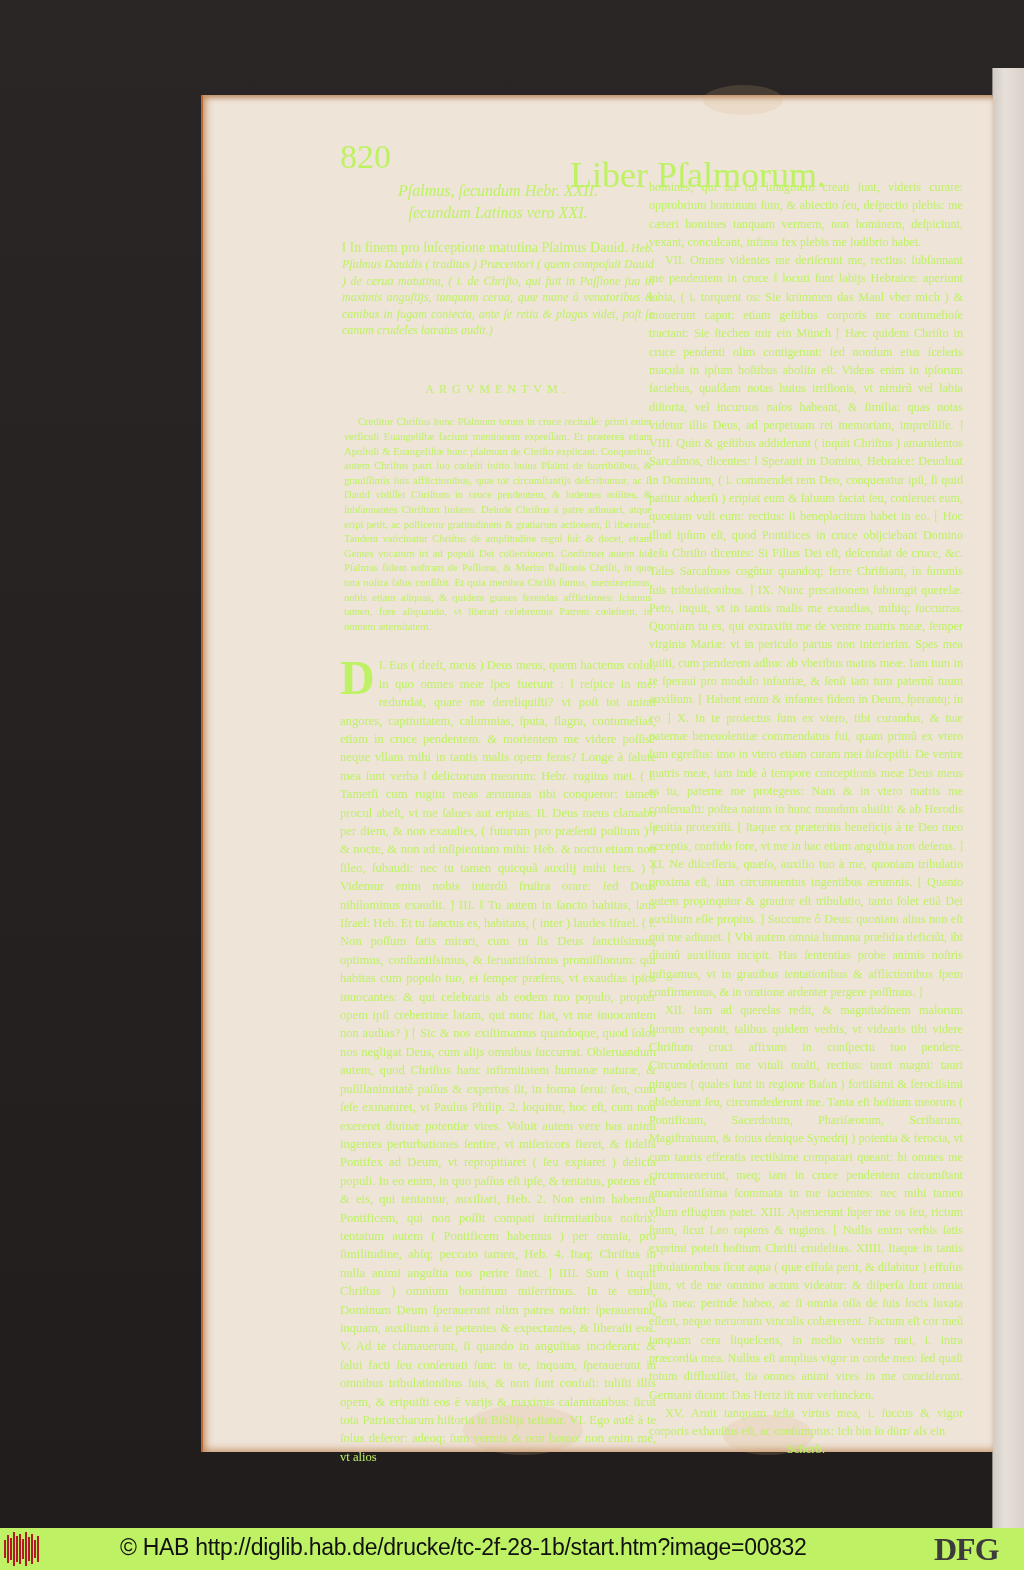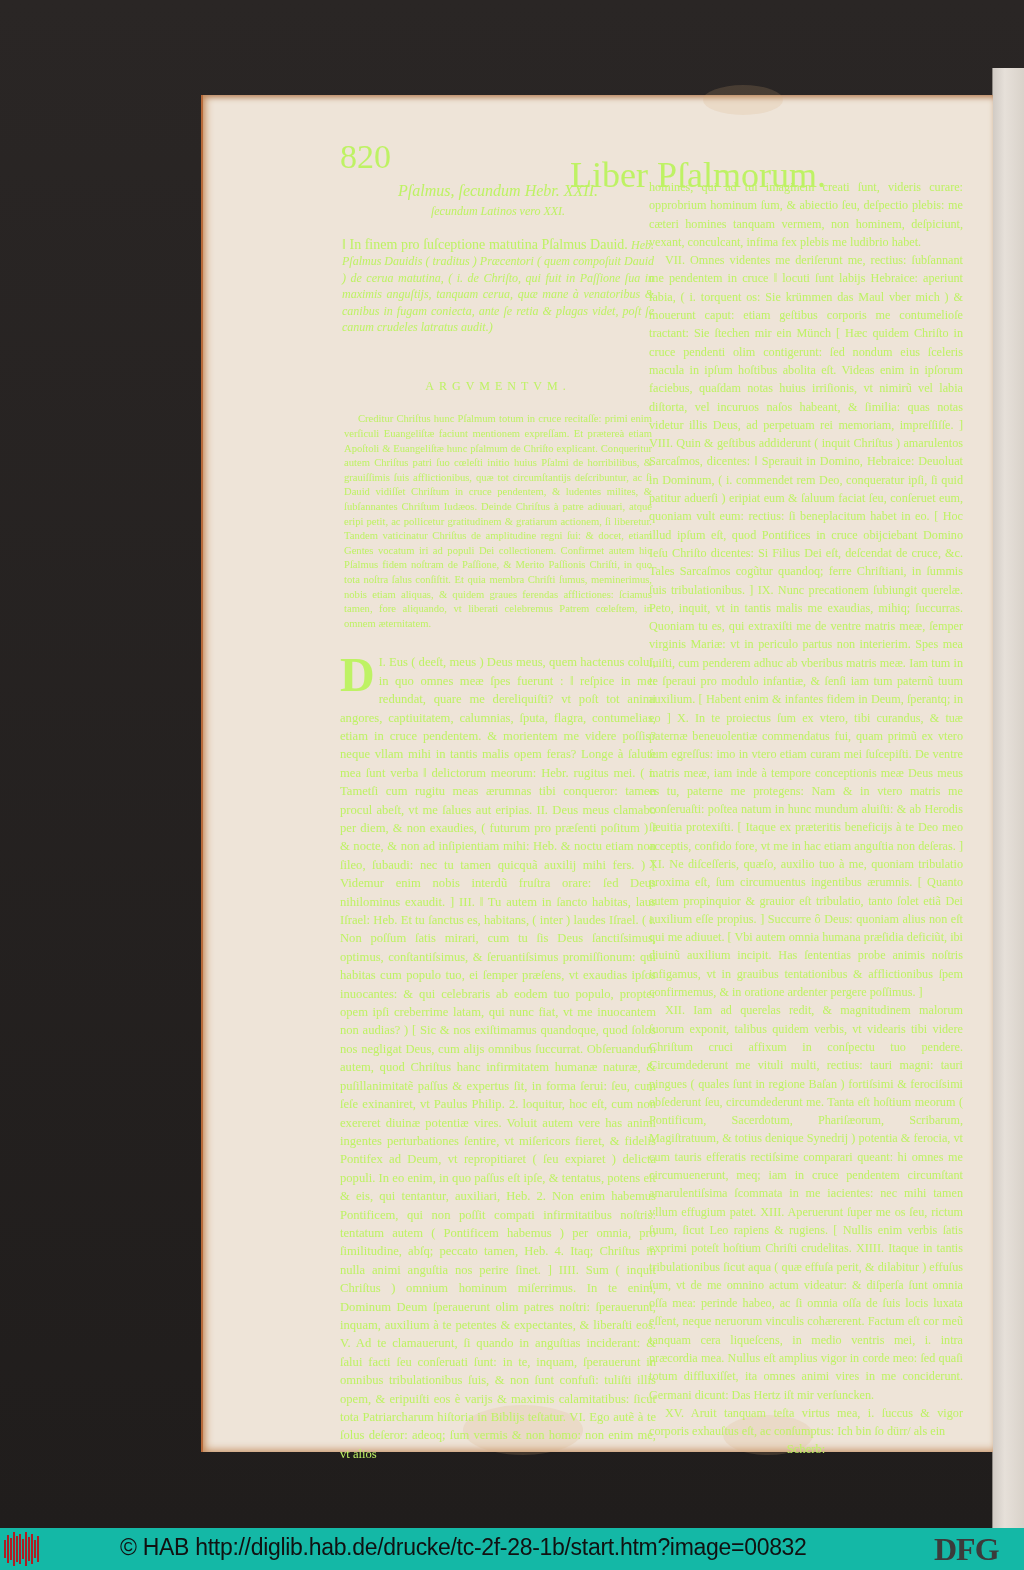--- a/index.html
+++ b/index.html
@@ -9,31 +9,31 @@
   .right-leaf:before{content:"";position:absolute;left:0;top:0;width:1px;height:100%;background:#8f8a84;}
   .page{position:absolute;left:201px;top:95px;width:790px;height:1357px;background:#eee4d8;
         box-shadow:inset 6px 0 8px -4px #c58a5a, inset 0 -6px 8px -4px #c99a70, inset 0 6px 6px -4px #b07a50;border-left:2px solid #b86a3a;}
   .stain{position:absolute;border-radius:50%;background:rgba(214,170,120,0.18);}
   .text{color:#bef264;}
   .header-num{position:absolute;left:340px;top:138px;font-size:34px;letter-spacing:0px;}
   .header-title{position:absolute;left:570px;top:134px;font-size:36px;margin-top:20px;}
   .col-left{position:absolute;left:340px;top:178px;width:316px;}
   .col-right{position:absolute;left:649px;top:178px;width:314px;}
   .psalm-title{font-style:italic;font-size:16px;text-align:center;line-height:26px;margin:0;}
-  .psalm-sub{font-style:italic;font-size:12px;text-align:center;margin:0 0 18px 0;}
+  .psalm-sub{font-style:italic;font-size:16px;text-align:center;margin:0 0 18px 0;}
   .inscr{font-size:12.4px;line-height:16.4px;text-align:justify;margin:2px;}
   .inscr .lead{font-style:normal;font-size:14px;}
   .inscr i{font-size:12px;}
   .argh{font-size:12px;letter-spacing:5px;text-align:center;margin:44px 0 18px 0;}
   .arg{font-size:10.6px;line-height:14.6px;text-align:justify;text-indent:14px;margin:4px;}
   .body{font-size:12.6px;line-height:18.4px;text-align:justify;margin:0;}
   .dropcap{float:left;font-size:48px;line-height:40px;margin:2px 4px 0 0;font-weight:bold;}
   .vnum{font-size:12px;}
   .col-left .body{margin-top:22px;}
-  .footer{position:absolute;left:0;top:1528px;width:1024px;height:42px;background:#14b8a6;}
+  .footer{position:absolute;left:0;top:1528px;width:1024px;height:42px;background:#bef264;}
   .logo-hab{position:absolute;left:4px;top:3px;width:38px;height:36px;display:flex;gap:1px;align-items:center;}
   .logo-hab span{display:block;width:2px;background:#b01c22;}
   .footer-text{position:absolute;left:120px;top:6px;font-family:"Liberation Sans","DejaVu Sans",sans-serif;font-size:23px;color:#111;letter-spacing:-0.3px;}
   .dfg{position:absolute;left:934px;top:3px;font-family:Liberation Serif, serif;font-weight:bold;font-size:32px;color:#3b3b3b;letter-spacing:-1px;}
 </style>
 </head>
 <body>
 
 <div class="bg"></div>
 <div class="right-leaf"></div>

